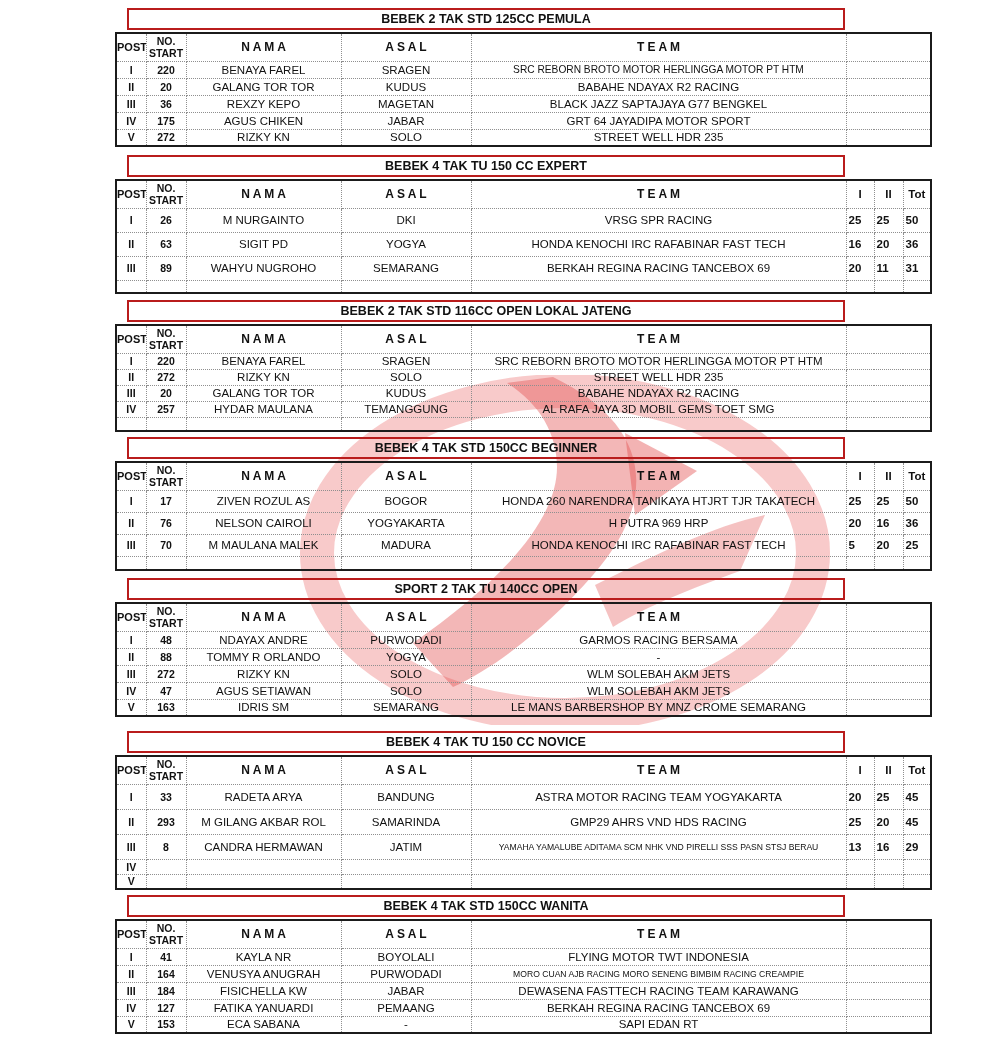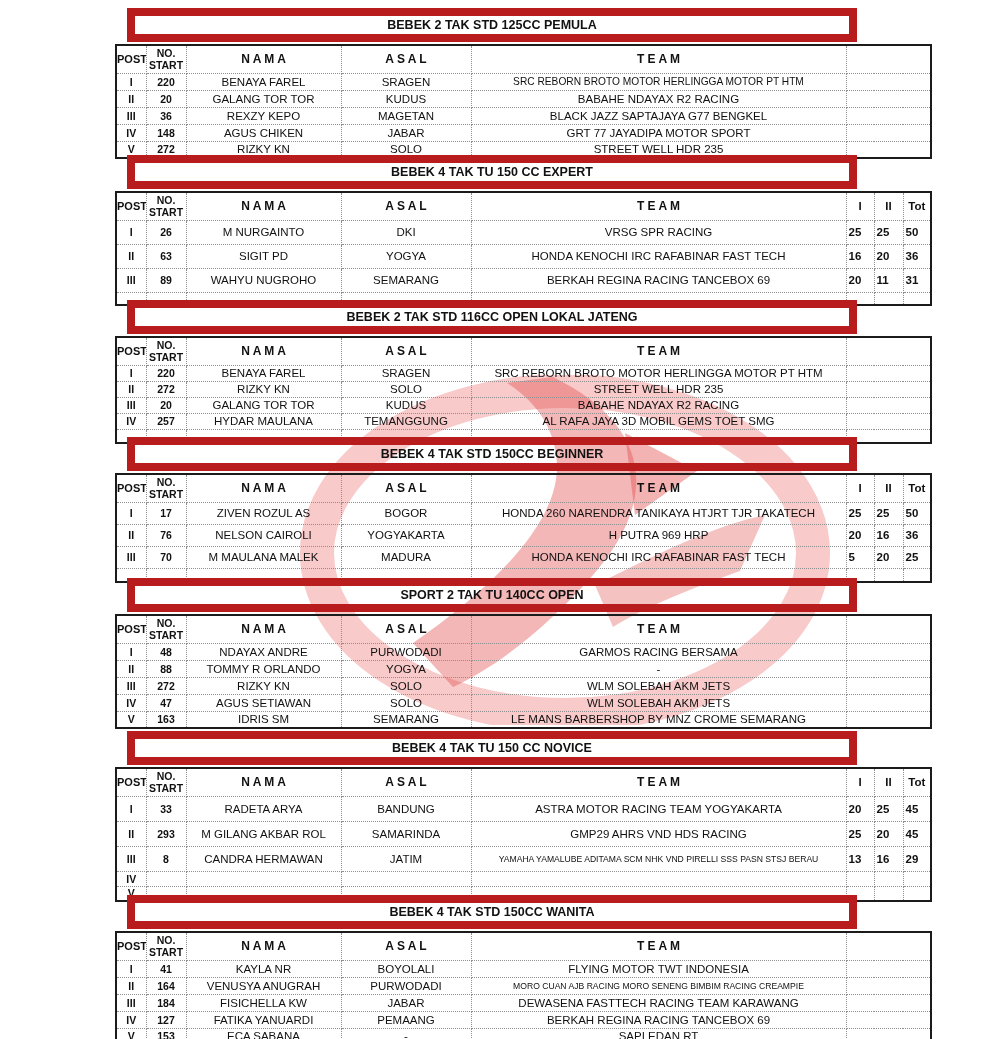--- a/index.html
+++ b/index.html
@@ -1,20 +1,20 @@
 <!DOCTYPE html>
 <html><head>
 <meta charset="utf-8">
 <style>
   html,body{margin:0;padding:0;background:#fff;}
   .page{position:relative;width:1000px;height:1039px;background:#ffffff;overflow:hidden;
         font-family:"Liberation Sans",sans-serif;color:#111;}
   .watermark{position:absolute;left:295px;top:375px;width:555px;height:350px;pointer-events:none;}
   section.race{position:absolute;left:115px;width:815px;}
-  .race-title{margin-left:12px;width:714px;border:8px solid #b91c1c;height:18px;line-height:18px;
+  .race-title{margin-left:12px;width:714px;border:2px solid #b91c1c;height:18px;line-height:18px;
         font-weight:bold;font-size:12.5px;text-align:center;margin-bottom:2px;background:transparent;
         white-space:nowrap;overflow:hidden;}
   table.grid{border-collapse:collapse;table-layout:fixed;width:815px;border:2px solid #1b1b1b;background:transparent;}
   .grid th,.grid td{border:1px dotted #8f8f8f;padding:0 2px;overflow:hidden;white-space:nowrap;vertical-align:middle;}
   tr.hdr{height:28px;}
   th.h-pos{font-size:11px;font-weight:bold;padding:0;text-align:center;}
   th.h-no{font-size:10.5px;font-weight:bold;padding:0;text-align:center;line-height:12px;}
   th.h-txt{font-size:12px;font-weight:bold;text-align:center;}
   th.h-score{font-size:11.5px;font-weight:bold;text-align:center;}
   td.c-pos{font-weight:bold;text-align:center;font-size:10.5px;}
@@ -86,24 +86,24 @@
           <tr class="data">
             <td class="c-pos">III</td>
             <td class="c-no">36</td>
             <td class="c-nama">REXZY KEPO</td>
             <td class="c-asal">MAGETAN</td>
             <td class="c-team">BLACK JAZZ SAPTAJAYA G77 BENGKEL</td>
             <td class="c-score" colspan="3"></td>
           </tr>
           <tr class="data">
             <td class="c-pos">IV</td>
-            <td class="c-no">148</td>
+            <td class="c-no">175</td>
             <td class="c-nama">AGUS CHIKEN</td>
             <td class="c-asal">JABAR</td>
-            <td class="c-team">GRT 77 JAYADIPA MOTOR SPORT</td>
+            <td class="c-team">GRT 64 JAYADIPA MOTOR SPORT</td>
             <td class="c-score" colspan="3"></td>
           </tr>
           <tr class="data">
             <td class="c-pos">V</td>
             <td class="c-no">272</td>
             <td class="c-nama">RIZKY KN</td>
             <td class="c-asal">SOLO</td>
             <td class="c-team">STREET WELL HDR 235</td>
             <td class="c-score" colspan="3"></td>
           </tr>

